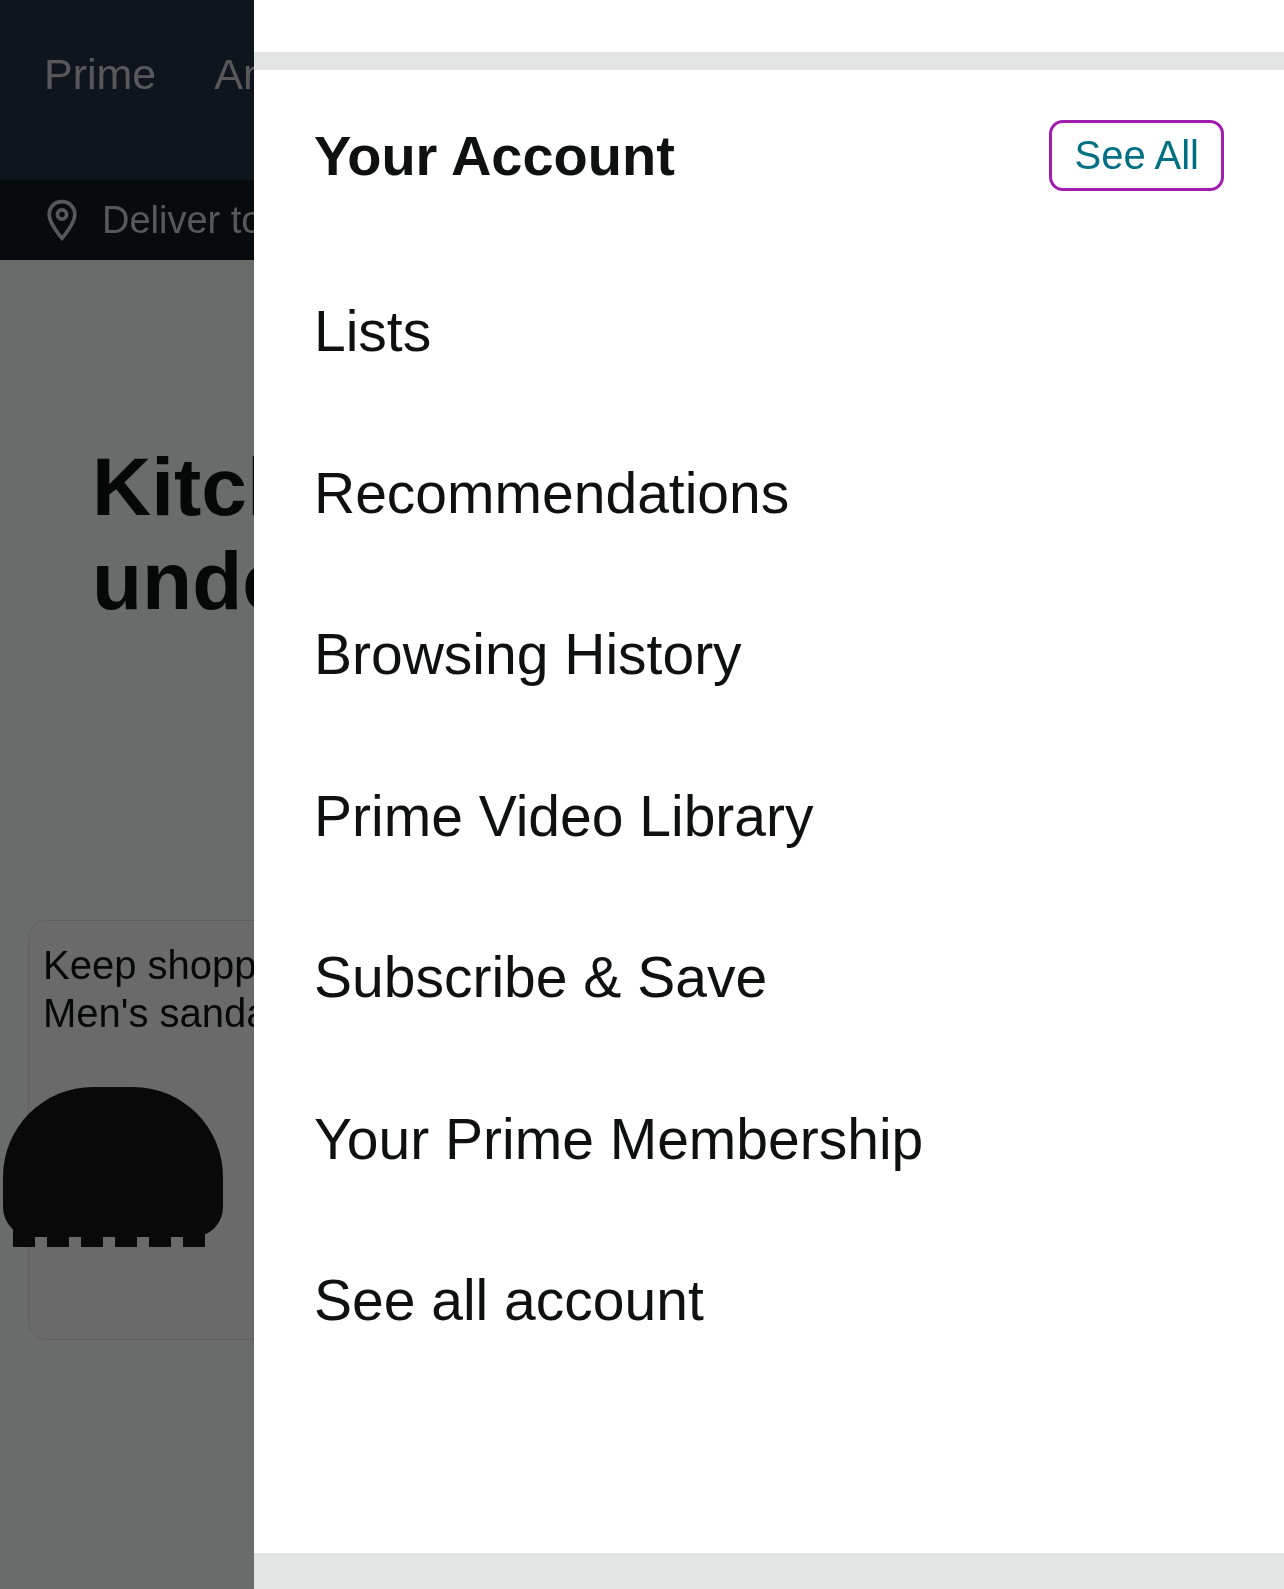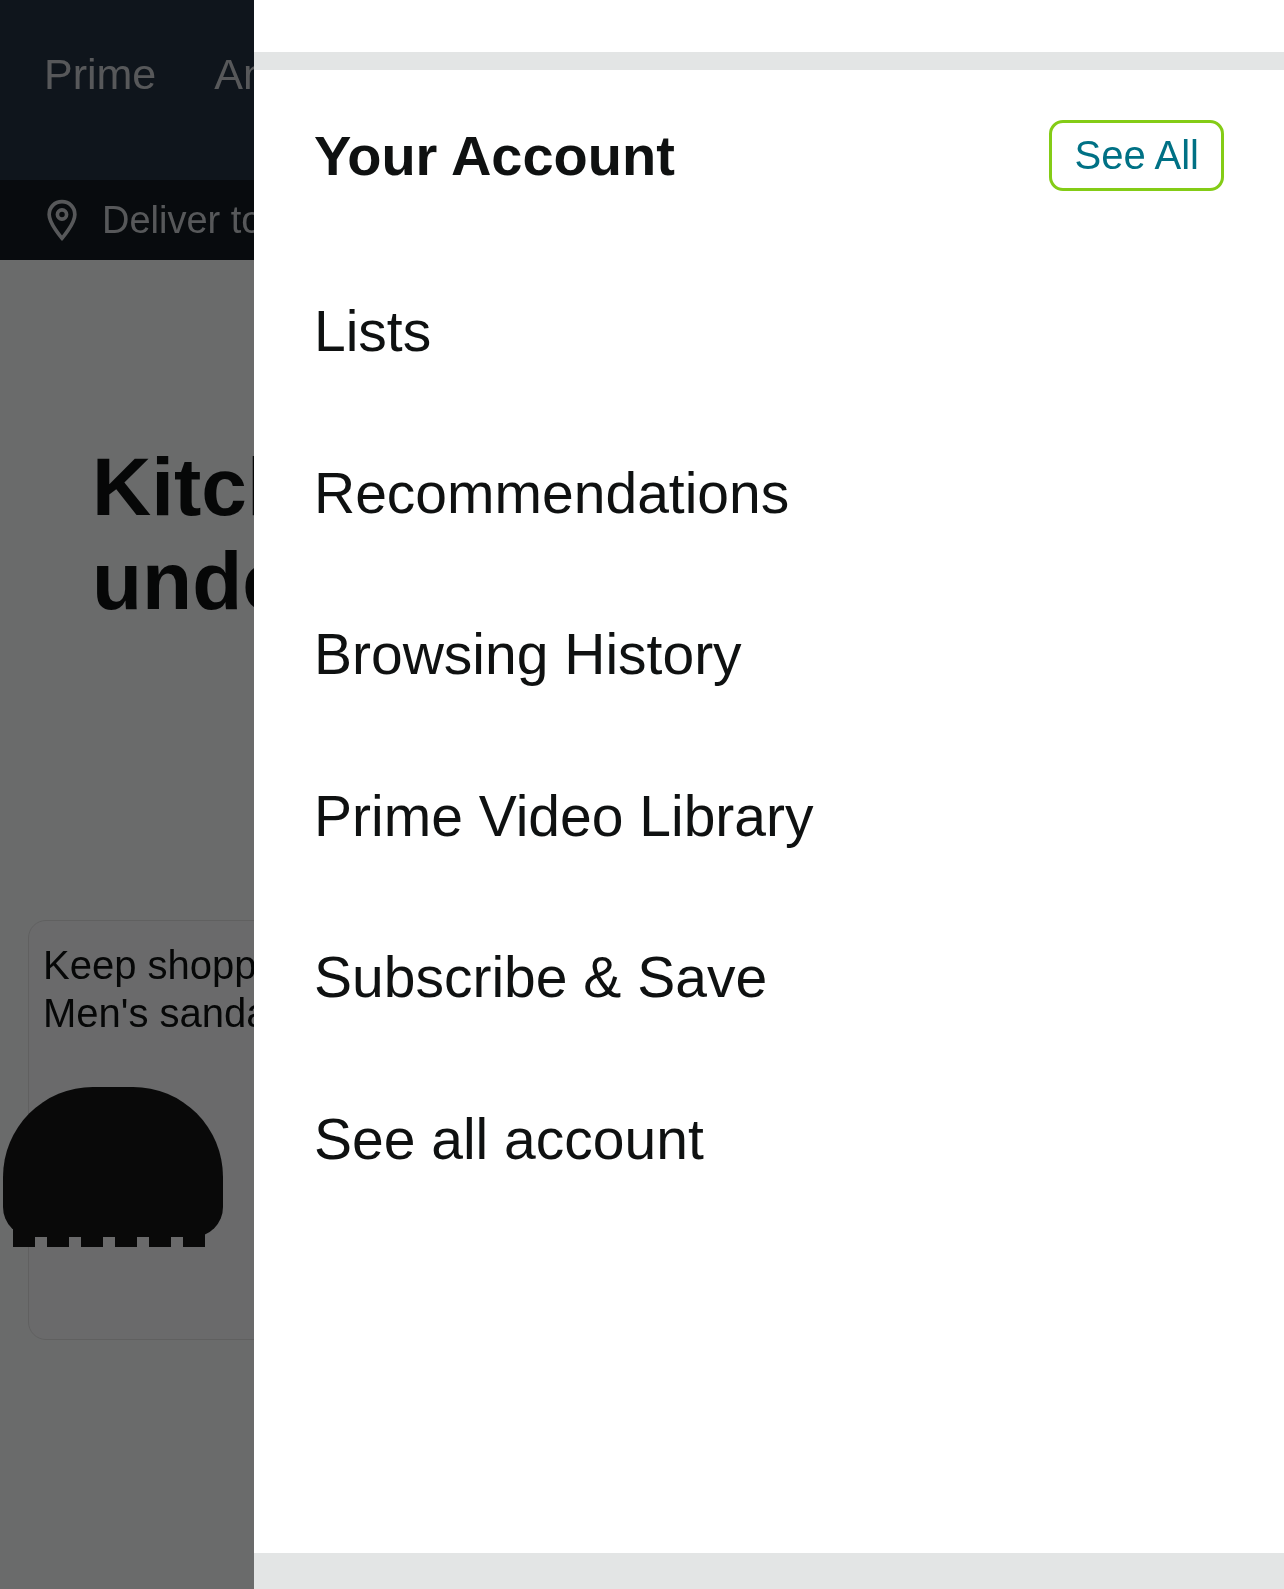--- a/index.html
+++ b/index.html
@@ -144,21 +144,21 @@
       gap: 18px;
     }
     .panel-title {
       font-size: 56px;
       font-weight: 700;
       color: #0f1111;
     }
     .see-all {
       font-size: 40px;
       color: #007185;
-      border: 3px solid #84cc16;
+      border: 3px solid #a21caf;
       border-radius: 14px;
       padding: 10px 22px;
       background: none;
       cursor: pointer;
     }
     .menu-item {
       font-size: 57px;
       color: #0f1111;
       padding: 48px 0;
       cursor: pointer;
@@ -223,16 +223,17 @@
   <div class="panel-section">
     <div class="panel-header">
       <h2 class="panel-title">Your Account</h2>
       <button class="see-all">See All</button>
     </div>
     <div class="menu-item">Lists</div>
     <div class="menu-item">Recommendations</div>
     <div class="menu-item">Browsing History</div>
     <div class="menu-item">Prime Video Library</div>
     <div class="menu-item">Subscribe &amp; Save</div>
+    <div class="menu-item">Your Prime Membership</div>
     <div class="menu-item">See all account</div>
   </div>
   <div class="panel-divider-bottom"></div>
 </div>
 
 </body></html>

